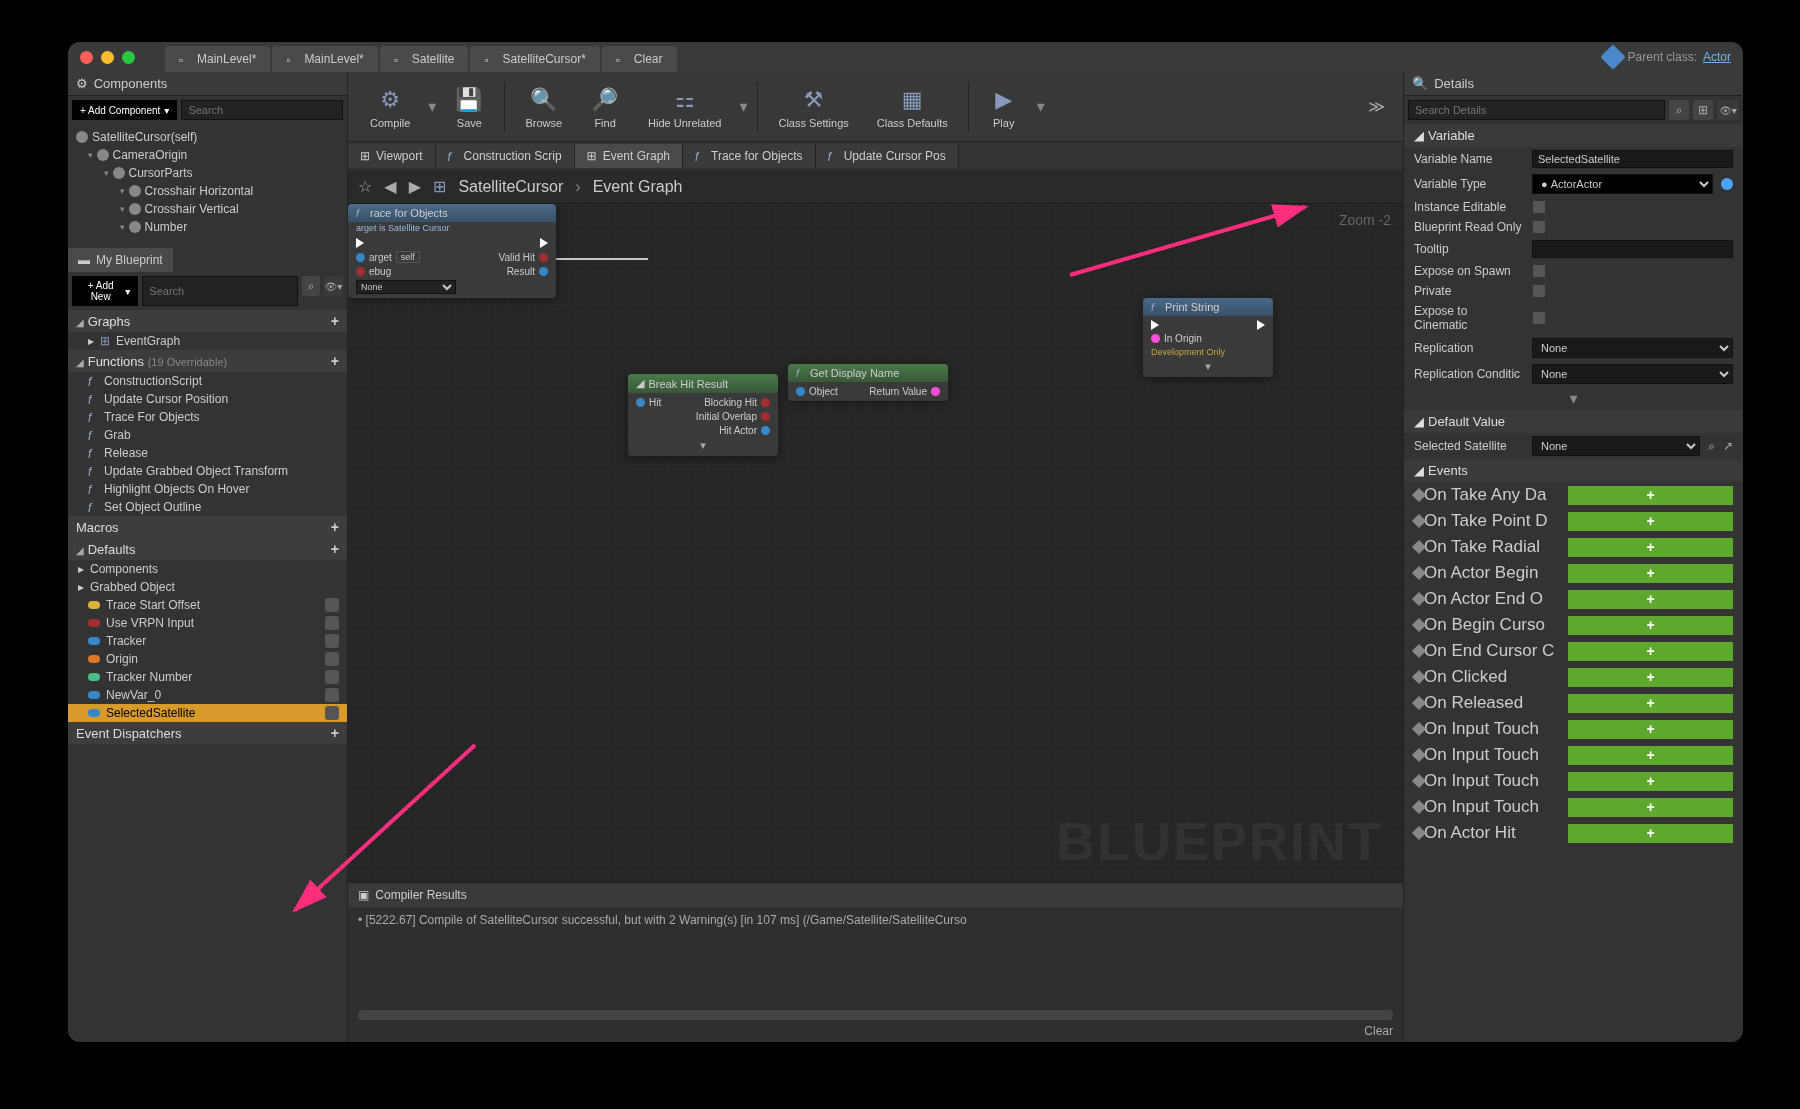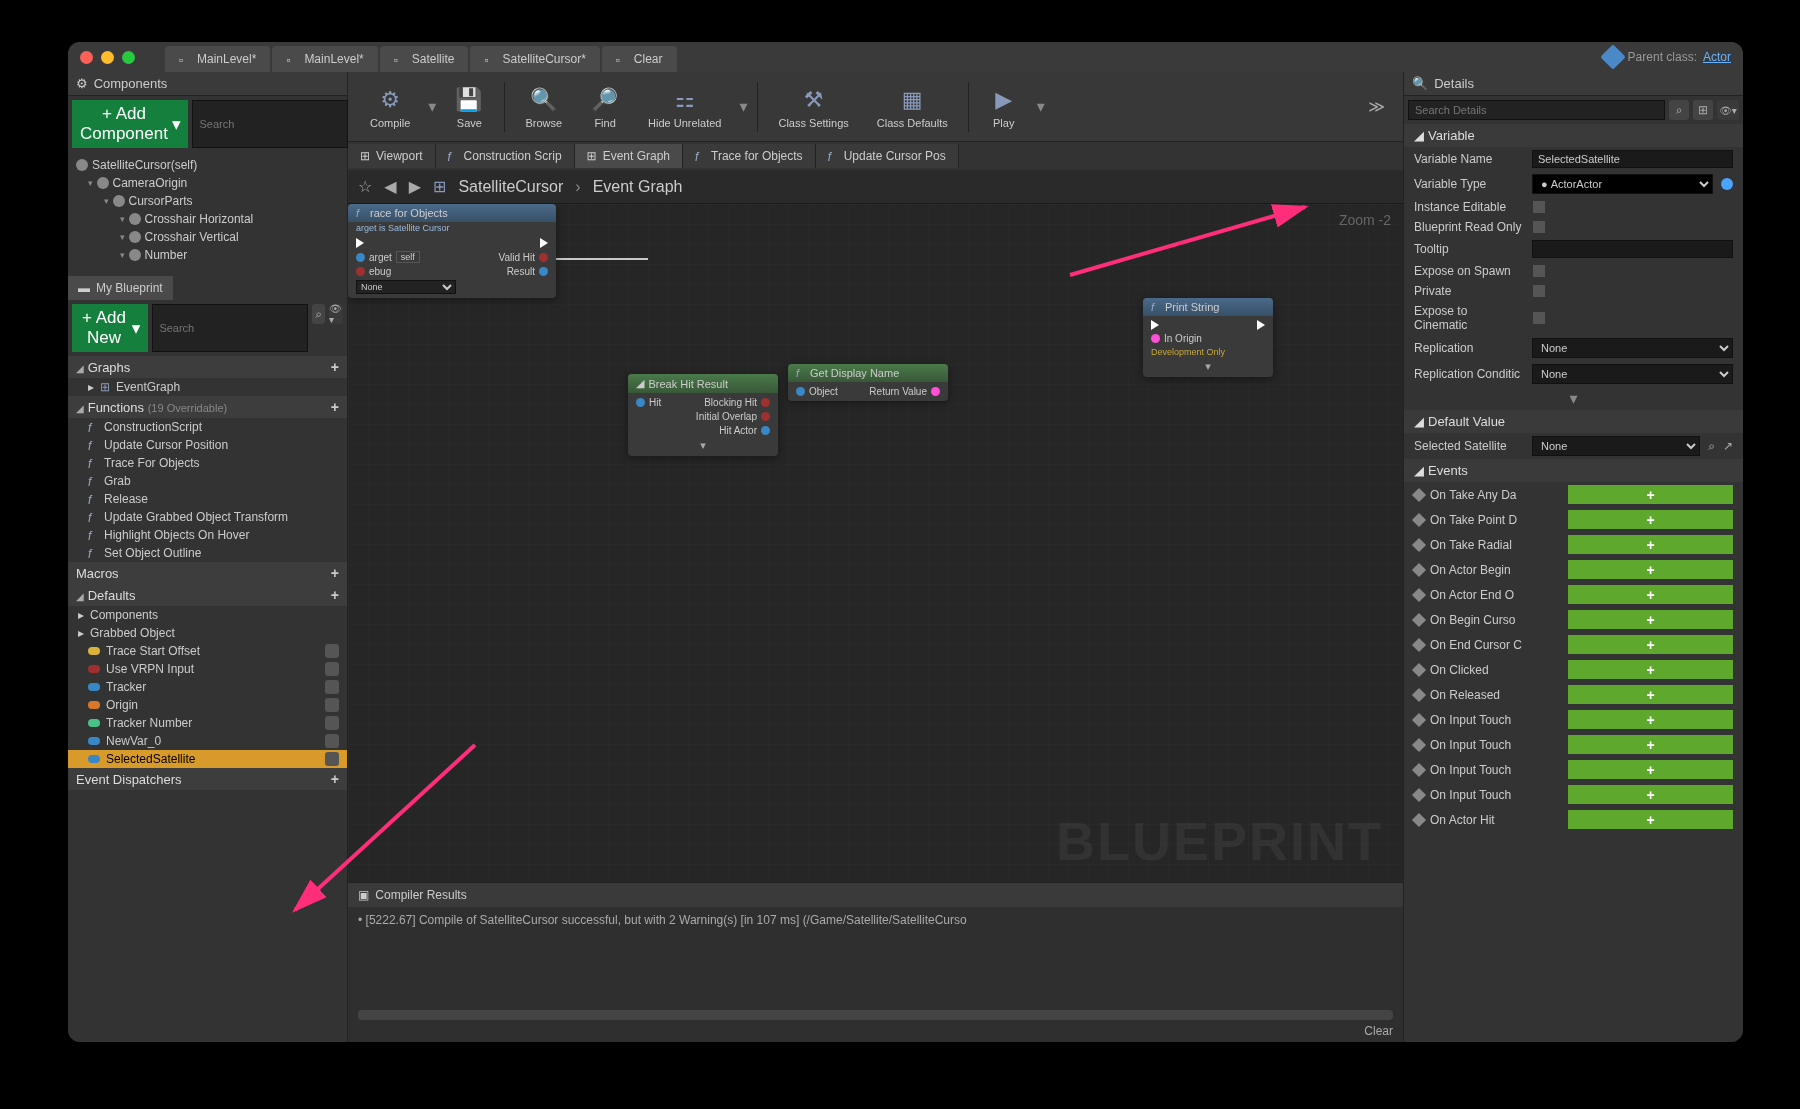--- a/index.html
+++ b/index.html
@@ -12,21 +12,21 @@
 .titletabs { display:flex; margin-left:30px; height:30px; align-items:flex-end; }
 .titletab { background:#4a4a4a; color:#ccc; padding:4px 14px; font-size:12px; margin-right:2px; display:flex; align-items:center; gap:6px; border-radius:4px 4px 0 0; height:26px; }
 .titletab .ic{width:12px;height:12px;}
 .parentclass { margin-left:auto; margin-right:12px; color:#999; font-size:12px; display:flex; align-items:center; gap:6px; }
 .parentclass a{color:#6ab4ff; text-decoration:underline;}
 .cube{width:18px;height:18px;background:#4a88c7;transform:rotate(45deg);border-radius:2px;}
 .mainrow { display:flex; height:calc(100% - 30px); }
 .leftcol { width:280px; background:#333; border-right:1px solid #222; display:flex; flex-direction:column; }
 .panelhead { background:#3a3a3a; padding:4px 8px; font-size:13px; color:#ccc; display:flex; align-items:center; gap:6px; border-bottom:1px solid #222; }
 .comprow { display:flex; padding:4px; gap:4px; }
-.btn-green { background:#15803d; color:#fff; border:none; padding:4px 8px; font-size:17px; display:flex; align-items:center; gap:4px; cursor:pointer; }
+.btn-green { background:#000000; color:#fff; border:none; padding:4px 8px; font-size:10px; display:flex; align-items:center; gap:4px; cursor:pointer; }
 .searchbox { flex:1; background:#222; border:1px solid #111; color:#999; padding:3px 6px; font-size:11px; }
 .searchic{width:20px;height:20px;background:#444;border-radius:3px;display:flex;align-items:center;justify-content:center;color:#aaa;font-size:12px;}
 .eyeic{width:22px;height:20px;background:#3a3a3a;border-radius:3px;display:flex;align-items:center;justify-content:center;color:#aaa;font-size:10px;}
 .tree { padding:4px 0; font-size:12px; color:#ccc; }
 .tree-item { padding:2px 8px; display:flex; align-items:center; gap:4px; }
 .tree-item.i1{padding-left:20px}.tree-item.i2{padding-left:36px}.tree-item.i3{padding-left:52px}
 .ti-ic{width:12px;height:12px;border-radius:50%;background:#888;}
 .bptab { background:#4a4a4a; padding:5px 10px; font-size:12px; color:#ccc; display:flex; align-items:center; gap:6px; width:fit-content; margin-top:8px; }
 .bp-section { padding:3px 8px; font-size:13px; color:#ddd; background:#3d3d3d; display:flex; align-items:center; justify-content:space-between; }
 .bp-section .arr{color:#aaa;font-size:10px;margin-right:4px;}
@@ -67,21 +67,21 @@
 .rightcol { width:340px; background:#333; border-left:1px solid #222; display:flex; flex-direction:column; overflow:auto; }
 .detrow { display:flex; padding:4px; gap:4px; align-items:center; }
 .proprow { display:flex; align-items:center; padding:3px 10px; font-size:12px; color:#ccc; gap:8px; }
 .proprow .lbl{width:110px;}
 .proprow input[type=text]{flex:1;background:#1a1a1a;border:1px solid #111;color:#ccc;padding:2px 5px;font-size:11px;}
 .proprow select{flex:1;background:#1a1a1a;border:1px solid #111;color:#ccc;padding:2px 4px;font-size:11px;}
 .chk{width:14px;height:14px;background:#555;border:1px solid #333;}
 .tdot{width:12px;height:12px;border-radius:50%;background:#4aa3ff;}
 .section-hd { background:#3a3a3a; padding:4px 10px; font-size:13px; color:#ddd; display:flex; align-items:center; gap:4px; }
 .evrow { display:flex; align-items:center; padding:3px 10px; gap:8px; }
-.evrow .evlbl{flex:1;font-size:12px;color:#ccc;display:flex;align-items:center;gap:6px;}
+.evrow .evlbl{flex:1;font-size:17px;color:#ccc;display:flex;align-items:center;}
 .evrow .evbtn{width:165px;height:19px;background:#5fa82e;color:#fff;display:flex;align-items:center;justify-content:center;font-size:14px;font-weight:bold;cursor:pointer;}
 .diamond{width:10px;height:10px;background:#888;transform:rotate(45deg);}
 .arrow-svg{position:absolute;pointer-events:none;}
 </style>
 </head>
 <body>
 
 <div class="app">
   <div class="titlebar">
     <div class="traffic">

